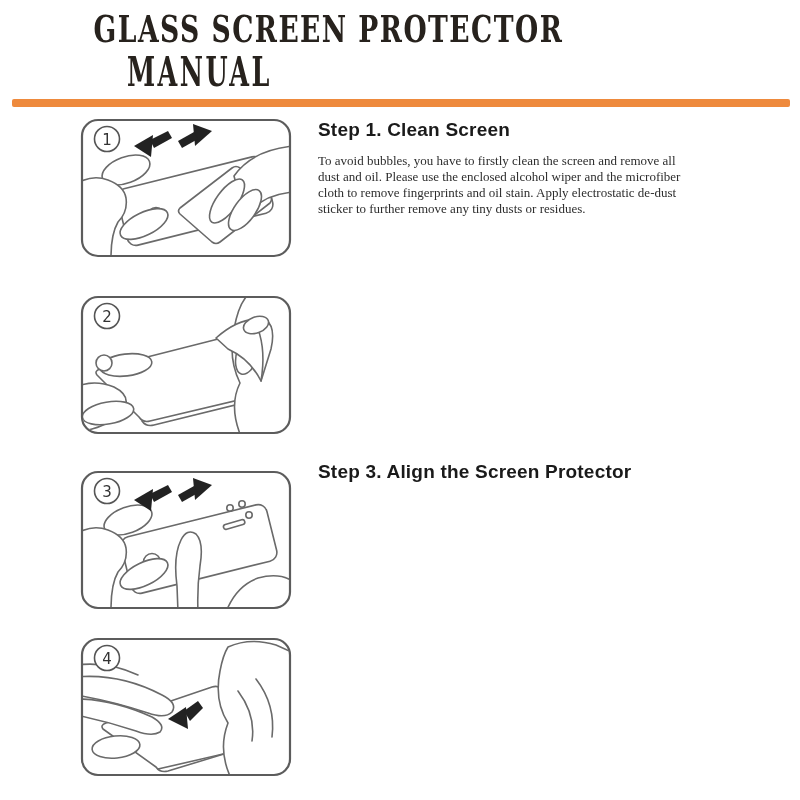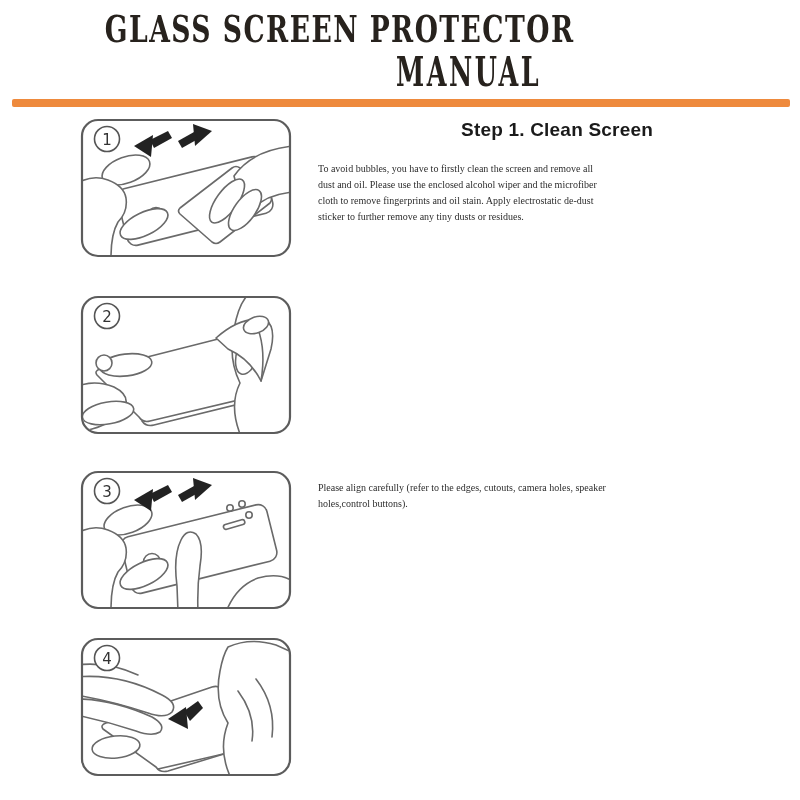--- a/index.html
+++ b/index.html
@@ -1,30 +1,30 @@
 <!DOCTYPE html>
 <html><head>
 <meta charset="utf-8">
 <style>
   html,body{margin:0;padding:0;}
   body{
     width:800px;height:800px;background:#ffffff;position:relative;overflow:hidden;
     font-family:"Liberation Sans",sans-serif;
   }
-  .title-block{position:absolute;top:8px;left:0;width:668px;text-align:right;color:#27221d;}
+  .title-block{position:absolute;top:8px;left:0;width:668px;text-align:left;color:#27221d;}
   .title-line{font-family:"DejaVu Serif",serif;font-weight:bold;white-space:nowrap;}
   .title-line1{font-size:37px;line-height:42px;letter-spacing:2px;transform:scaleX(0.72);transform-origin:50% 50%;}
   .title-line2{font-size:41px;line-height:44px;letter-spacing:4px;transform:scaleX(0.62);transform-origin:50% 50%;}
   .divider{position:absolute;left:12px;top:99px;width:778px;height:8px;background:#ee8a3d;border-radius:2px;}
   .step{position:absolute;left:0;width:800px;height:170px;}
   .illus{position:absolute;left:80px;}
   .texts{position:absolute;left:318px;top:2px;width:478px;}
-  .step-title{font-size:19px;font-weight:bold;color:#1a1a1a;letter-spacing:0.2px;line-height:23px;text-align:center;}
+  .step-title{font-size:19px;font-weight:bold;color:#1a1a1a;letter-spacing:0.2px;line-height:23px;}
   .step-body{
-    margin-top:20px;font-family:"Liberation Serif",serif;font-size:10px;line-height:16px;
+    margin-top:12px;font-family:"Liberation Serif",serif;font-size:13px;line-height:16px;
     color:#2d2d2d;white-space:pre;
   }
   svg .art{stroke:#6a6a6a;stroke-width:1.6;fill:none;stroke-linecap:round;stroke-linejoin:round;}
   svg .frame{stroke:#5c5c5c;stroke-width:2.2;fill:none;}
   svg .badge-circle{stroke:#555555;stroke-width:1.6;fill:#ffffff;}
   svg .badge-num{font-family:"DejaVu Sans",sans-serif;font-size:15px;fill:#333333;}
   svg .arrow{fill:#222222;stroke:none;}
 </style>
 </head>
 <body>
@@ -149,22 +149,21 @@
       <g class="arrow">
         <polygon points="132,15 113,8 115,30"></polygon>
           <polygon points="98,25 114,16 118,23 102,32"></polygon>
       </g>
     </g>
     <rect class="frame" x="2" y="2" width="208" height="136" rx="16"></rect>
     <circle class="badge-circle" cx="27" cy="21" r="12.5"></circle>
     <text class="badge-num" x="27" y="26.5" text-anchor="middle">3</text>
   </svg>
   <div class="texts">
-    <div class="step-body">Please align carefully (refer to the edges, cutouts, camera holes, speaker
-holes,control buttons).</div>
+    <div class="step-title">Step 3. Align the Screen Protector</div>
   </div>
 </div>
 
 <div class="step" style="top:628px;">
   <svg class="illus" style="top:9px;" width="212" height="140" viewBox="0 0 212 140">
     <defs>
         <clipPath id="c4">
           <rect x="3" y="3" width="206" height="134" rx="15"></rect>
         </clipPath>
       </defs>

